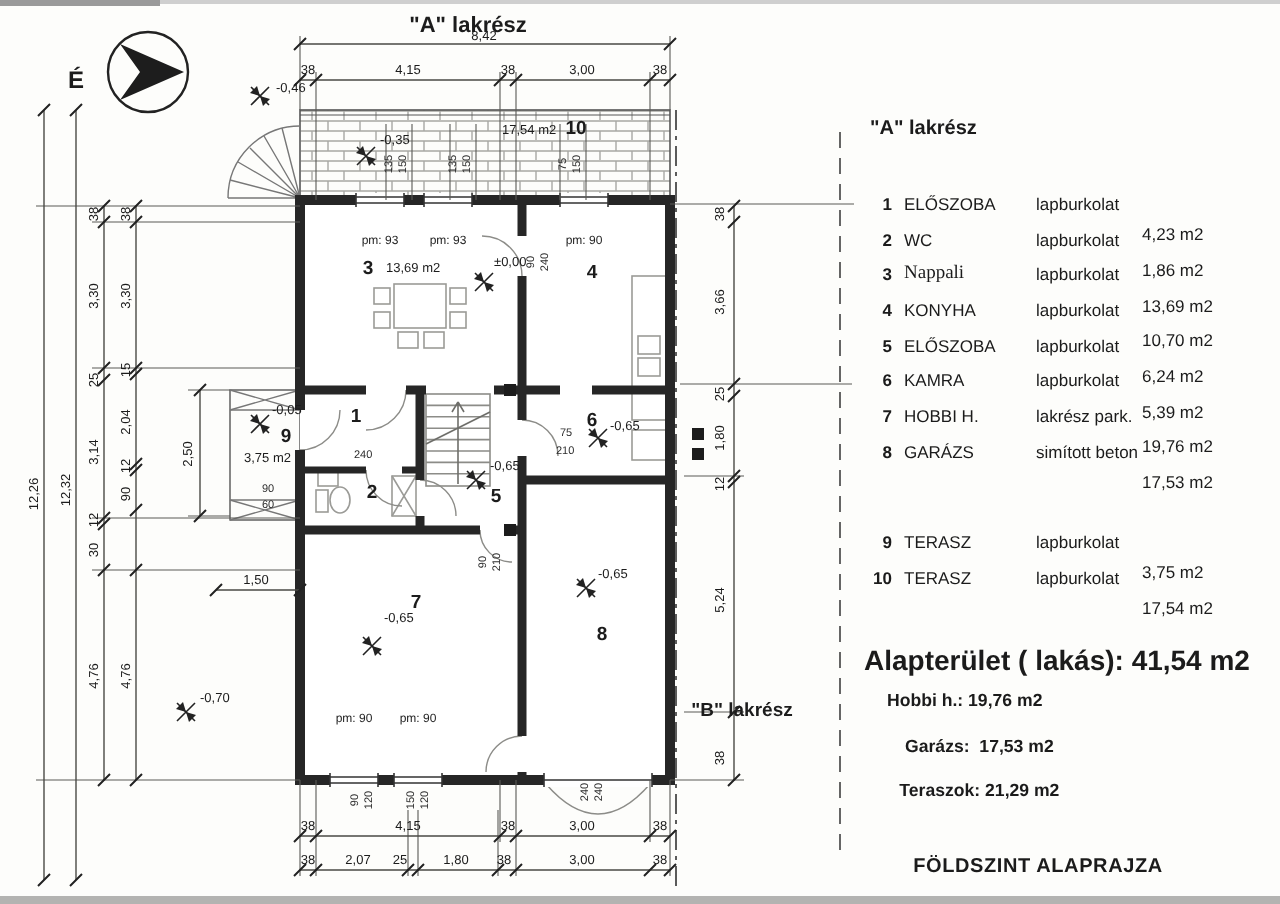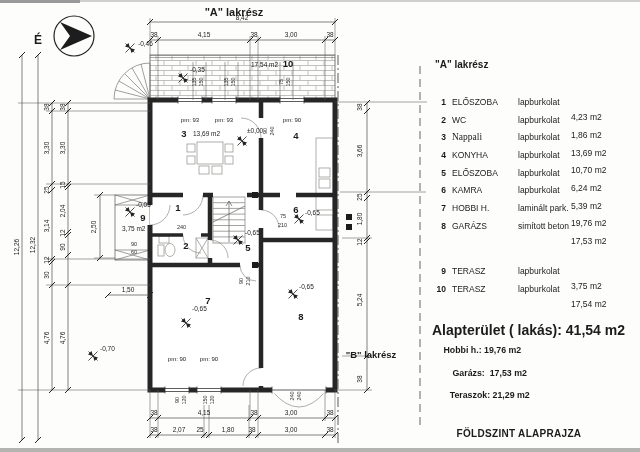--- a/index.html
+++ b/index.html
@@ -336,21 +336,21 @@
       </div>
       <div class="lg-row">
         <span class="lg-num">6</span>
         <span class="lg-name">KAMRA</span>
         <span class="lg-mat">lapburkolat</span>
         <span class="lg-area">5,39 m2</span>
       </div>
       <div class="lg-row">
         <span class="lg-num">7</span>
         <span class="lg-name">HOBBI H.</span>
-        <span class="lg-mat">laminált park.</span>
+        <span class="lg-mat">lakrész park.</span>
         <span class="lg-area">19,76 m2</span>
       </div>
       <div class="lg-row">
         <span class="lg-num">8</span>
         <span class="lg-name">GARÁZS</span>
         <span class="lg-mat">simított beton</span>
         <span class="lg-area">17,53 m2</span>
       </div>
     </div>
 

